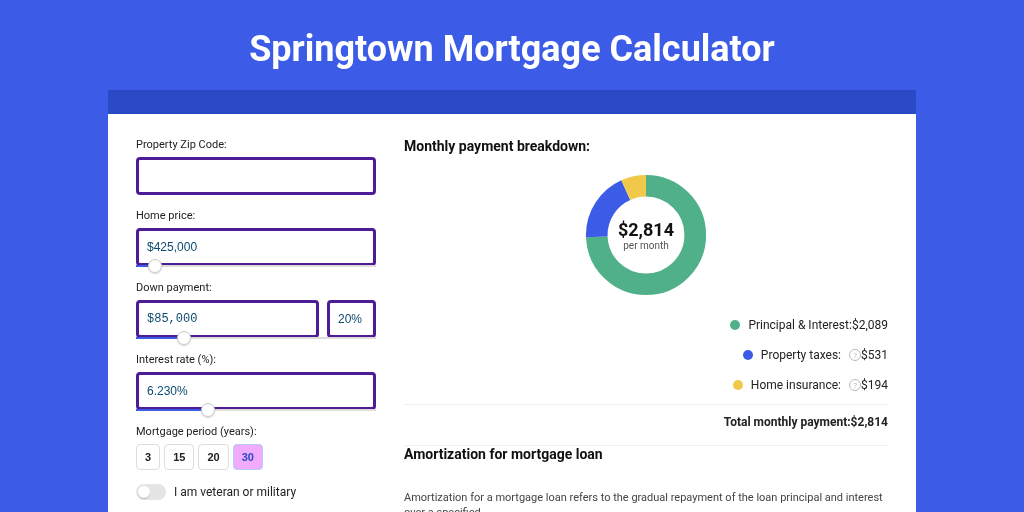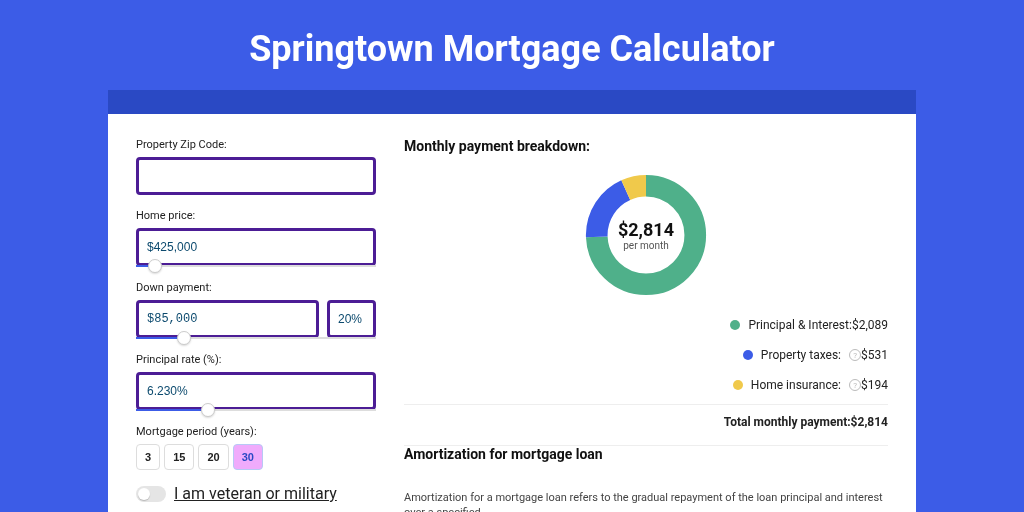--- a/index.html
+++ b/index.html
@@ -75,21 +75,21 @@
 .toggle-row { display: flex; align-items: center; gap: 8px; margin-top: 14px; }
 .toggle {
   width: 30px; height: 16px; background: #e5e5e5; border-radius: 10px;
   position: relative; cursor: pointer;
 }
 .toggle::after {
   content: ""; position: absolute; left: 2px; top: 2px;
   width: 12px; height: 12px; background: #fff; border-radius: 50%;
   box-shadow: 0 1px 1px rgba(0,0,0,0.2);
 }
-.toggle-label { font-size: 16px; color: #222; text-decoration: underline; }
+.toggle-label { font-size: 12px; color: #222; }
 .section-title { font-size: 14px; font-weight: 700; color: #111; margin-bottom: 10px; }
 .donut-wrap { display: flex; justify-content: center; padding: 6px 0 10px; }
 .donut { position: relative; width: 130px; height: 130px; }
 .donut svg { transform: rotate(-90deg); }
 .donut-center {
   position: absolute; inset: 0;
   display: flex; flex-direction: column; align-items: center; justify-content: center;
 }
 .donut-amount { font-size: 18px; font-weight: 700; color: #111; }
 .donut-sub { font-size: 10px; color: #555; }
@@ -140,21 +140,21 @@
         <input class="input" value="$85,000" style="">
         <input class="input" value="20%" style="">
       </div>
       <div class="slider">
         <div class="slider-fill" id="dp-fill" style="width: 20%;"></div>
         <div class="slider-thumb" id="dp-thumb" style="left: 20%;"></div>
       </div>
     </div>
 
     <div class="form-group">
-      <span class="label">Principal rate (%):</span>
+      <span class="label">Interest rate (%):</span>
       <input class="input" value="6.230%" style="">
       <div class="slider">
         <div class="slider-fill" id="ir-fill" style="width: 30%;"></div>
         <div class="slider-thumb" id="ir-thumb" style="left: 30%;"></div>
       </div>
     </div>
 
     <div class="form-group">
       <span class="label">Mortgage period (years):</span>
       <div class="period-row" id="period-row">

